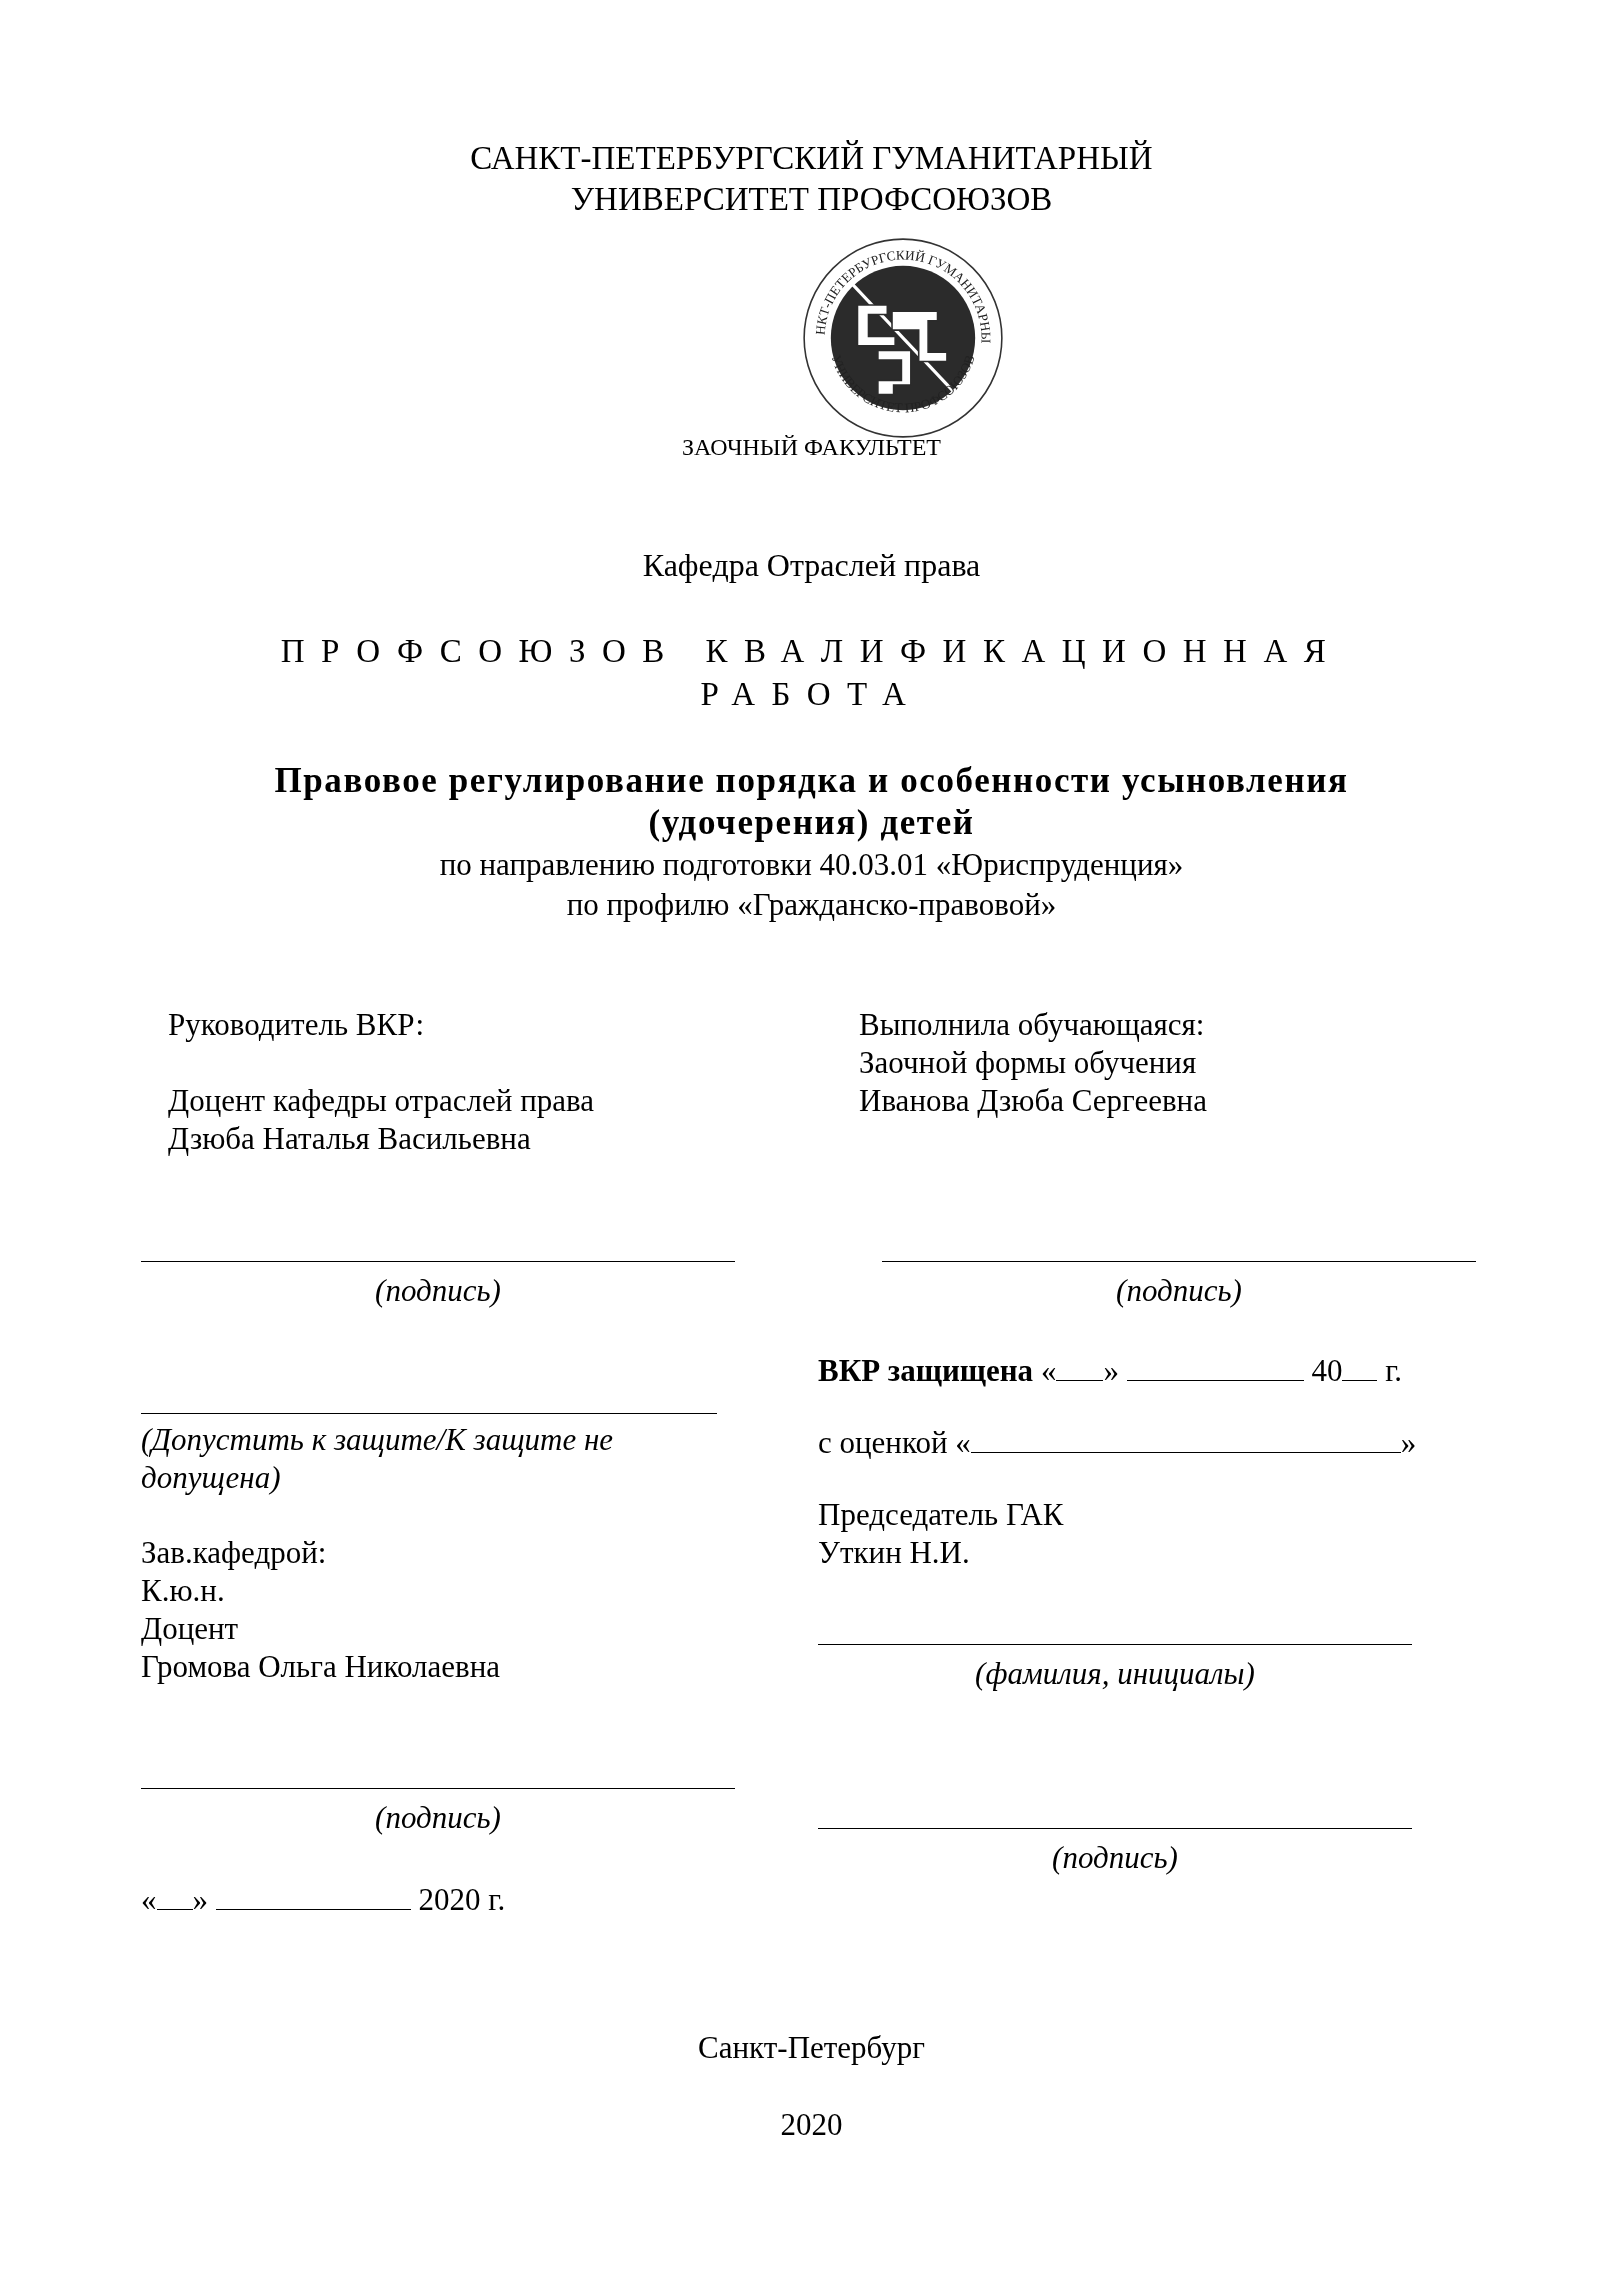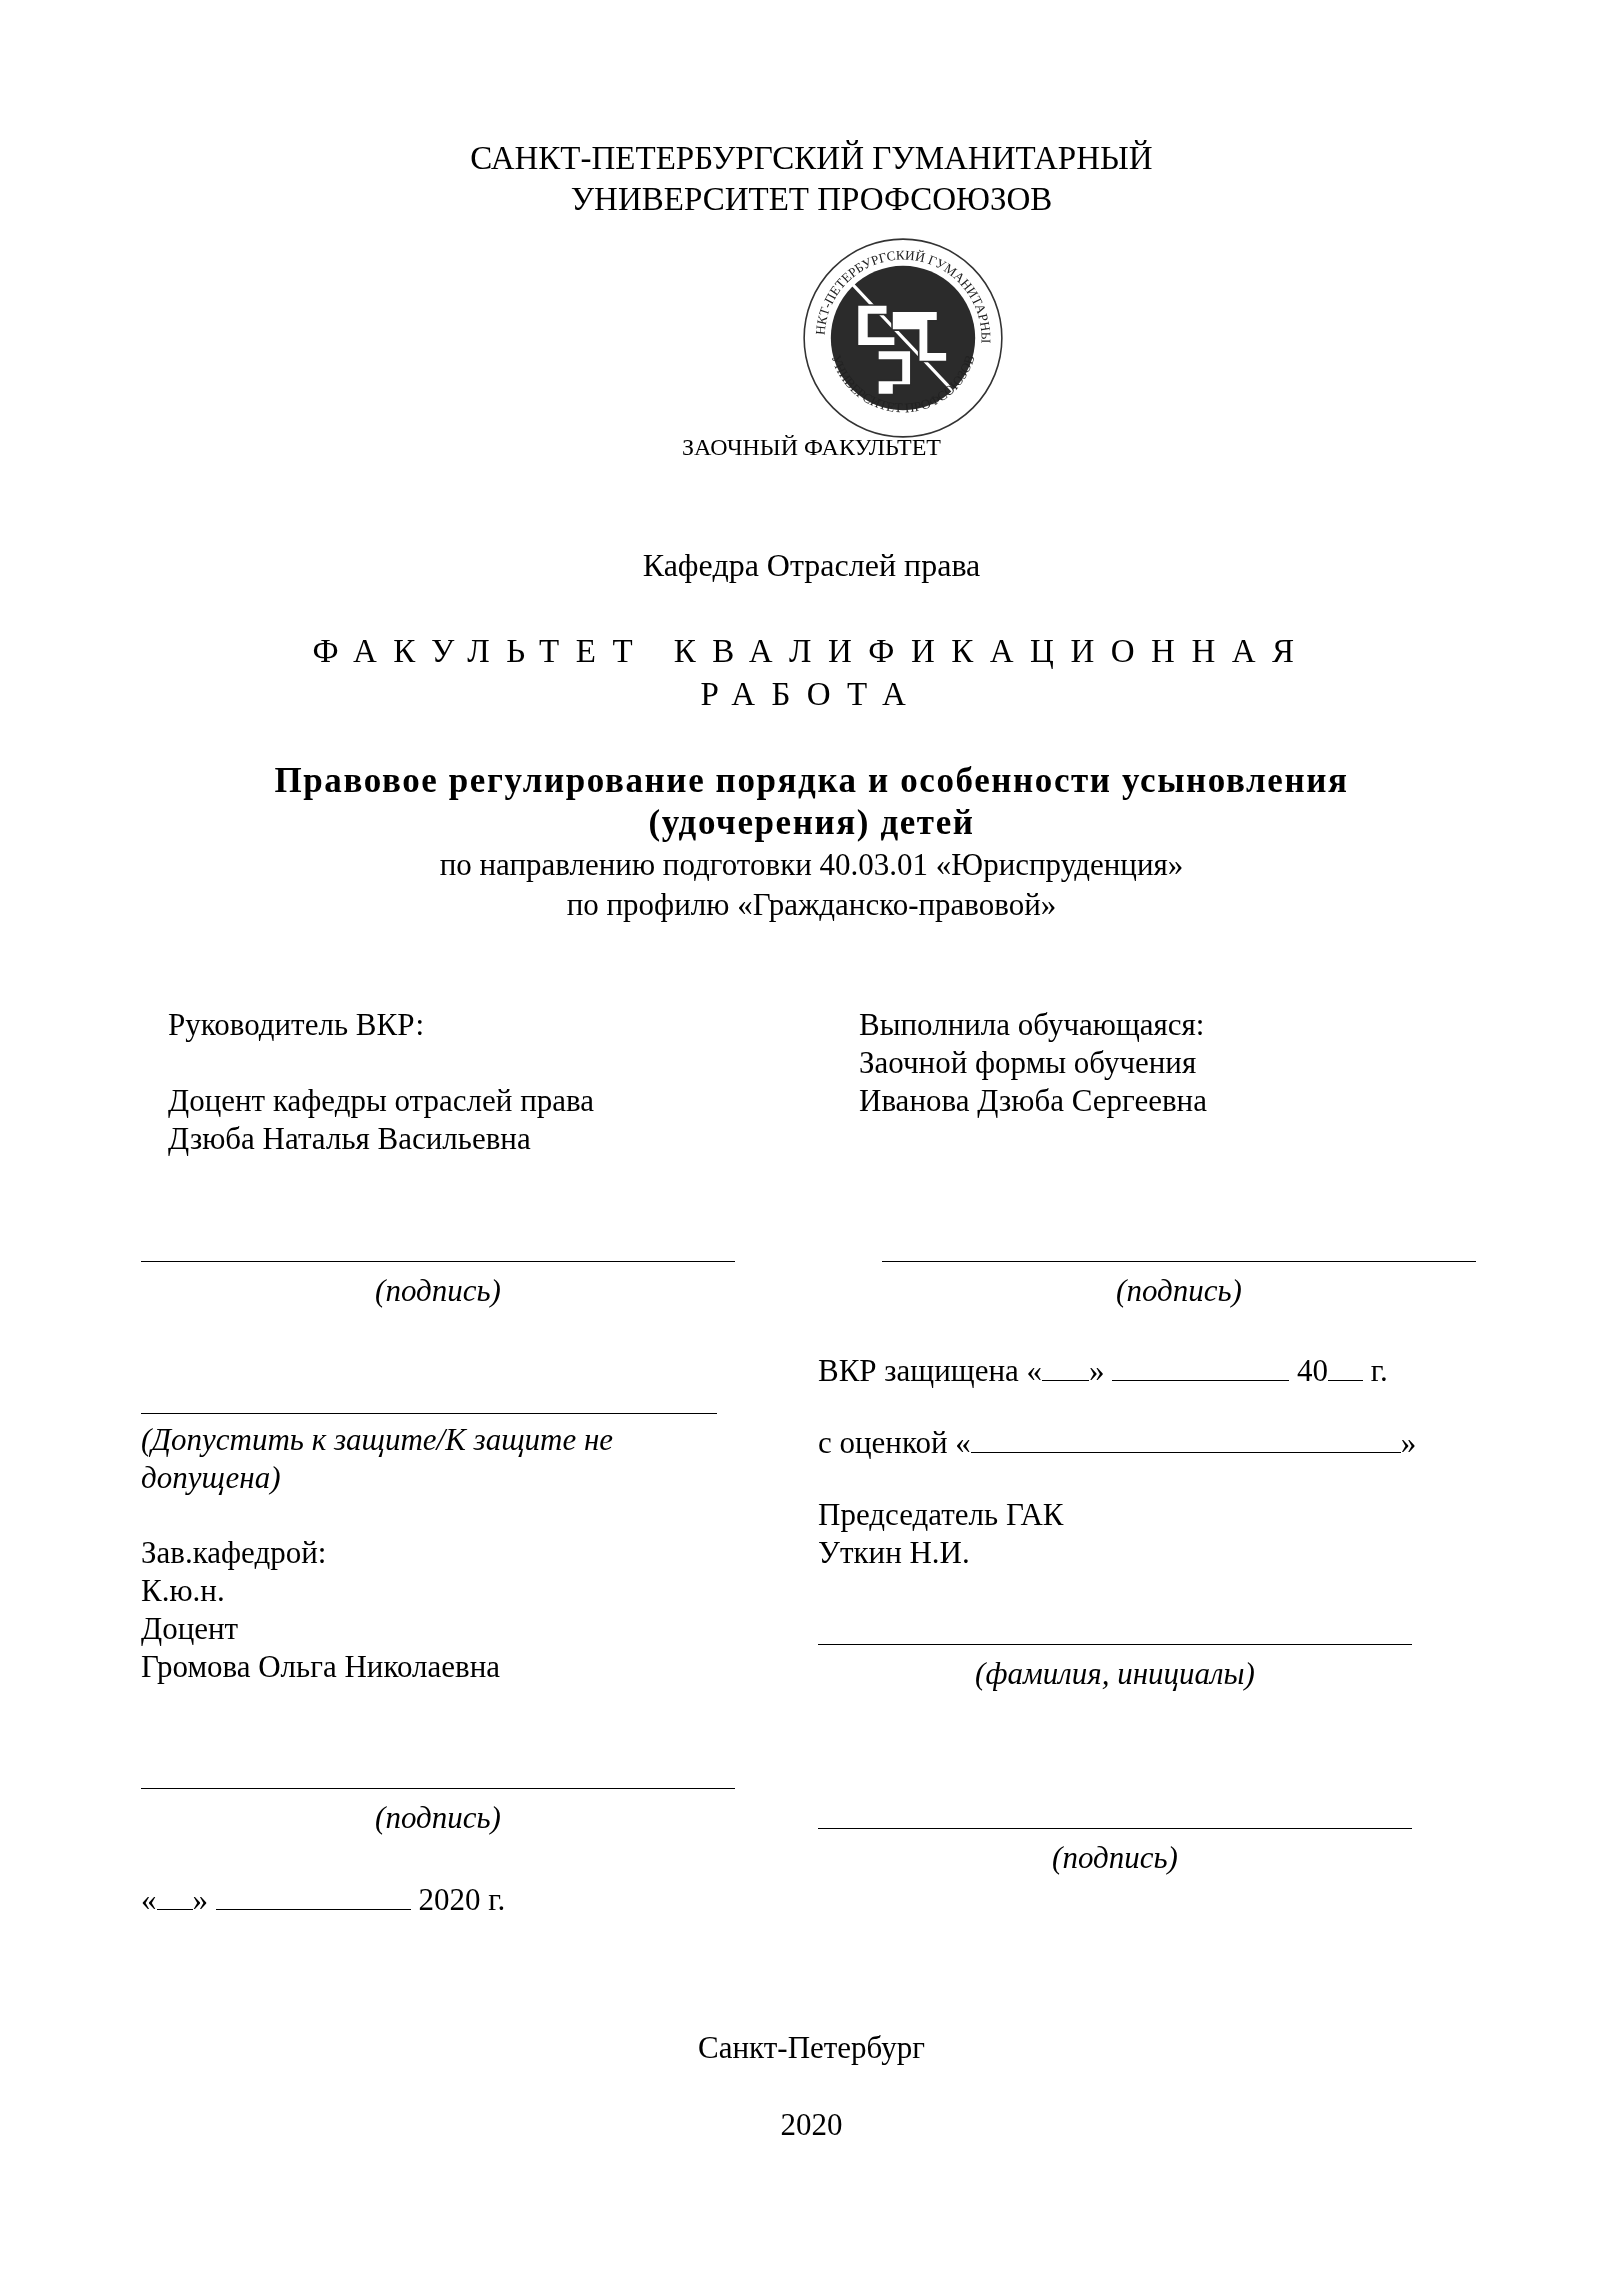--- a/index.html
+++ b/index.html
@@ -9,21 +9,21 @@
     .abs { position: absolute; }
     .center { left: 0; width: 1623px; text-align: center; }
     .txt { font-size: 31px; line-height: 38px; white-space: nowrap; }
     .univ { font-size: 33px; line-height: 41px; }
     .faculty { font-size: 24px; line-height: 30px; }
     .dept { font-size: 32px; line-height: 39px; }
     .vkr { font-size: 33px; line-height: 41px; letter-spacing: 16.5px; }
     .thesis { font-size: 35px; line-height: 42px; font-weight: bold; letter-spacing: 1.6px; text-align: center; }
     .sub { font-size: 31px; line-height: 38px; }
     .ital { font-style: italic; }
-    .bold { font-weight: normal; }
+    .bold { font-weight: bold; }
     .line { position: absolute; height: 0; border-top: 1.6px solid #000; }
     .col { position: absolute; }
     .col div { font-size: 31px; line-height: 38px; white-space: nowrap; }
     .logo { position: absolute; left: 801px; top: 236px; width: 204px; height: 204px; }
     .u { display: inline-block; border-bottom: 1.6px solid #000; height: 27px; vertical-align: baseline; }
   </style>
 </head>
 <body>
 
 <div class="page">
@@ -50,21 +50,21 @@
       </text>
       <text font-family="Liberation Serif, serif" font-size="17" fill="#222">
         <textPath href="#ringBottom" startOffset="50%" text-anchor="middle">УНИВЕРСИТЕТ ПРОФСОЮЗОВ</textPath>
       </text>
     </svg>
   </div>
 
   <div class="abs center faculty" style="top:432px;">ЗАОЧНЫЙ ФАКУЛЬТЕТ</div>
 
   <div class="abs center dept" style="top:546px;">Кафедра Отраслей права</div>
-  <div class="abs center vkr" style="top:631px;">ФАКУЛЬТЕТ КВАЛИФИКАЦИОННАЯ</div>
+  <div class="abs center vkr" style="top:631px;">ПРОФСОЮЗОВ КВАЛИФИКАЦИОННАЯ</div>
   <div class="abs center vkr" style="top:674px;">РАБОТА</div>
 
   <div class="abs center thesis" style="top:760px;">Правовое регулирование порядка и особенности усыновления</div>
   <div class="abs center thesis" style="top:802px;">(удочерения) детей</div>
   <div class="abs center sub" style="top:846px;">по направлению подготовки 40.03.01 «Юриспруденция»</div>
   <div class="abs center sub" style="top:886px;">по профилю «Гражданско-правовой»</div>
 
   <div class="col" style="left:141px; top:1006px;margin-left:27px;">
     <div>Руководитель ВКР:</div>
     <div style="margin-top:38px;">Доцент кафедры отраслей права</div>

